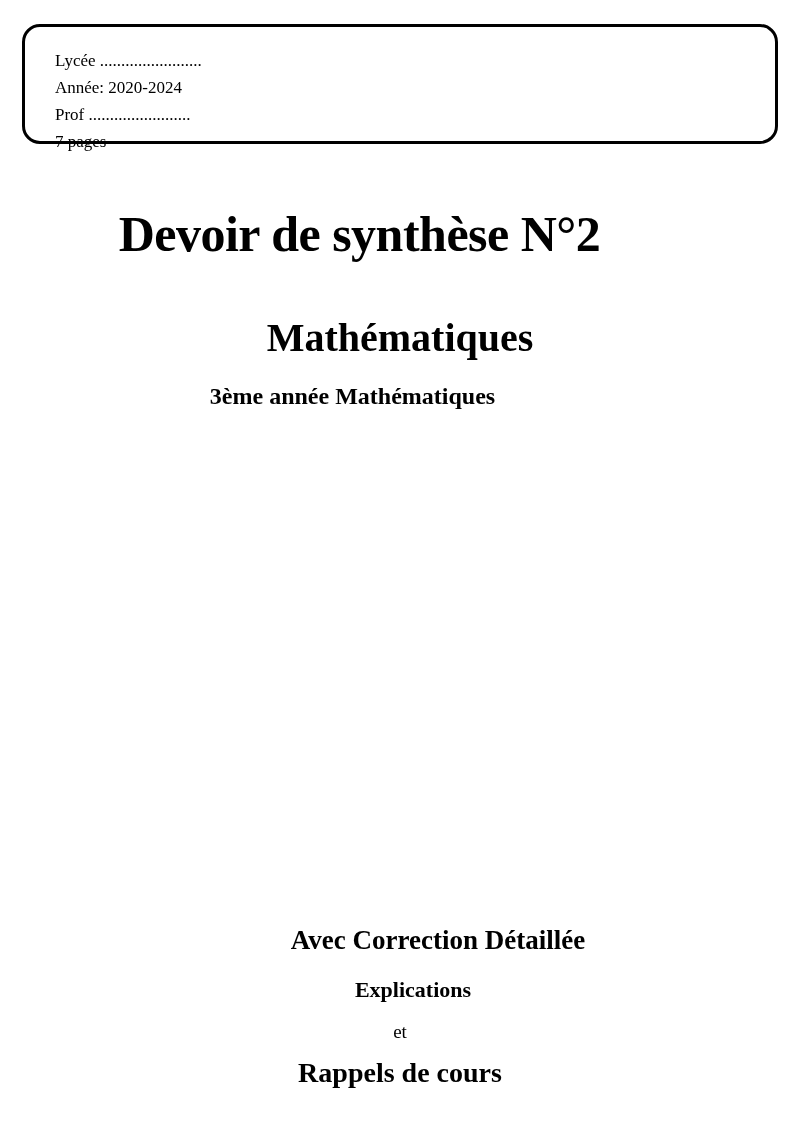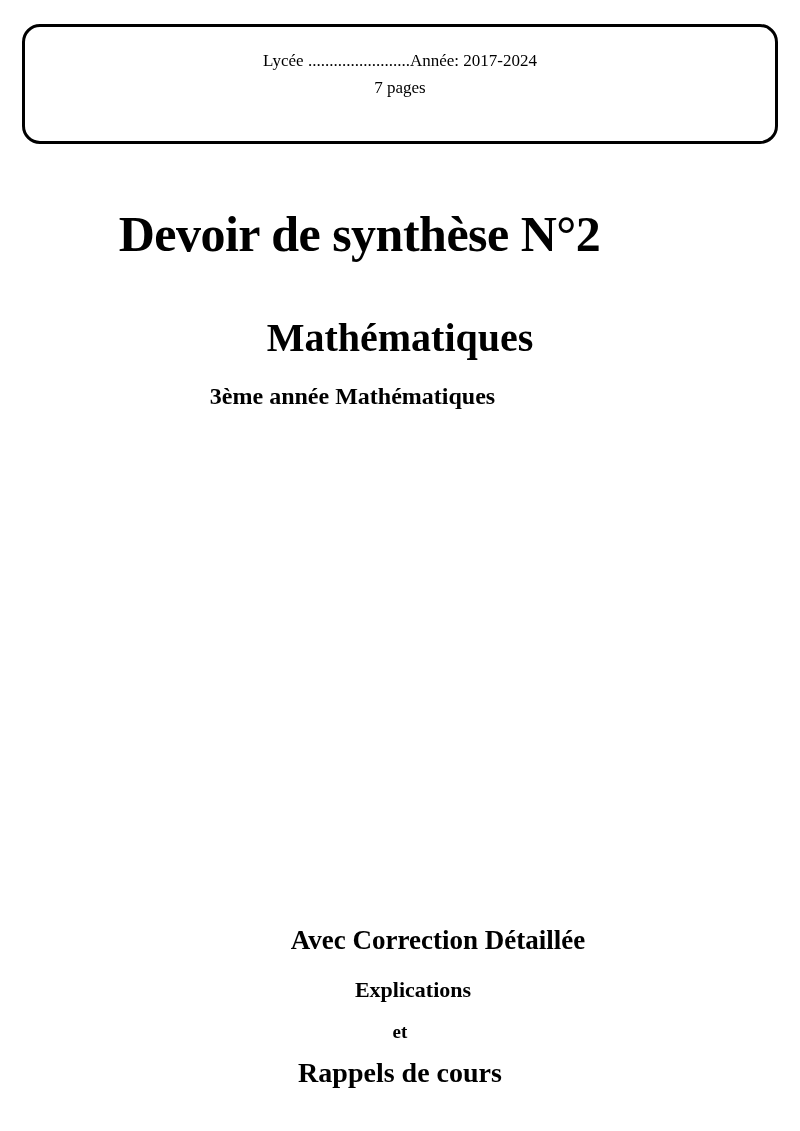--- a/index.html
+++ b/index.html
@@ -35,25 +35,26 @@
     box-sizing: border-box;
   }
   .header-inner {
     position: absolute;
     left: 30px;
     right: 30px;
     top: 20px;
   }
   .header-row {
     display: flex;
-    justify-content: center;
+    justify-content: flex-end;
     align-items: baseline;
     font-size: 17px;
     line-height: 27px;
     white-space: nowrap;
+    flex-direction: column;
   }
   .header-left {
     text-align: left;
   }
   .header-right {
     text-align: right;
   }
 
   
   .title-main {
@@ -106,44 +107,45 @@
     font-size: 22px;
     font-weight: bold;
   }
   .footer-3 {
     position: absolute;
     left: 0;
     top: 1021px;
     width: 800px;
     text-align: center;
     font-size: 19px;
-    font-weight: bold;
+    font-weight: normal;
   }
   .footer-4 {
     position: absolute;
     left: 0;
     top: 1057px;
     width: 800px;
     text-align: center;
     font-size: 28px;
     font-weight: bold;
   }
 </style>
 </head>
 <body>
 
 <div class="page">
 
   <div class="header-box">
     <div class="header-inner">
       <div class="header-row">
         <span class="header-left">Lycée ........................</span>
-        <span class="header-right">Année: 2017-2024</span>
+        <span class="header-right">Année: 2020-2024</span>
       </div>
       <div class="header-row">
+        <span class="header-left">Prof ........................</span>
         <span class="header-right">7 pages</span>
       </div>
     </div>
   </div>
 
   <div class="title-main">Devoir de synthèse N°2</div>
   <div class="title-sub">Mathématiques</div>
   <div class="title-level">3ème année Mathématiques</div>
 
   <div class="footer-1">Avec Correction Détaillée</div>

